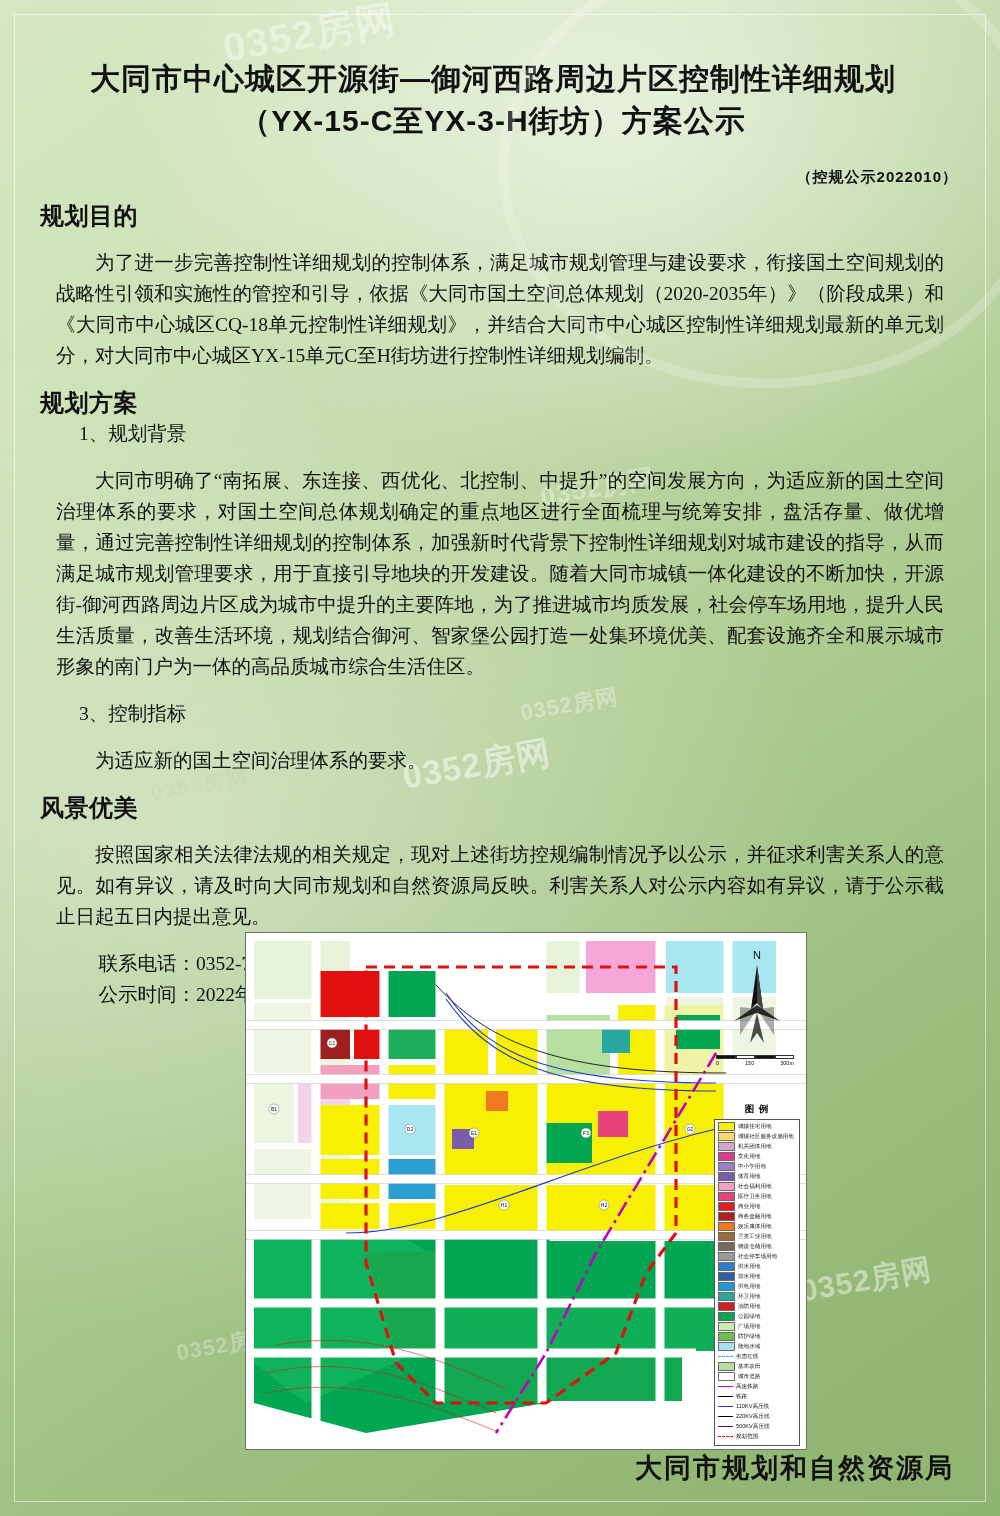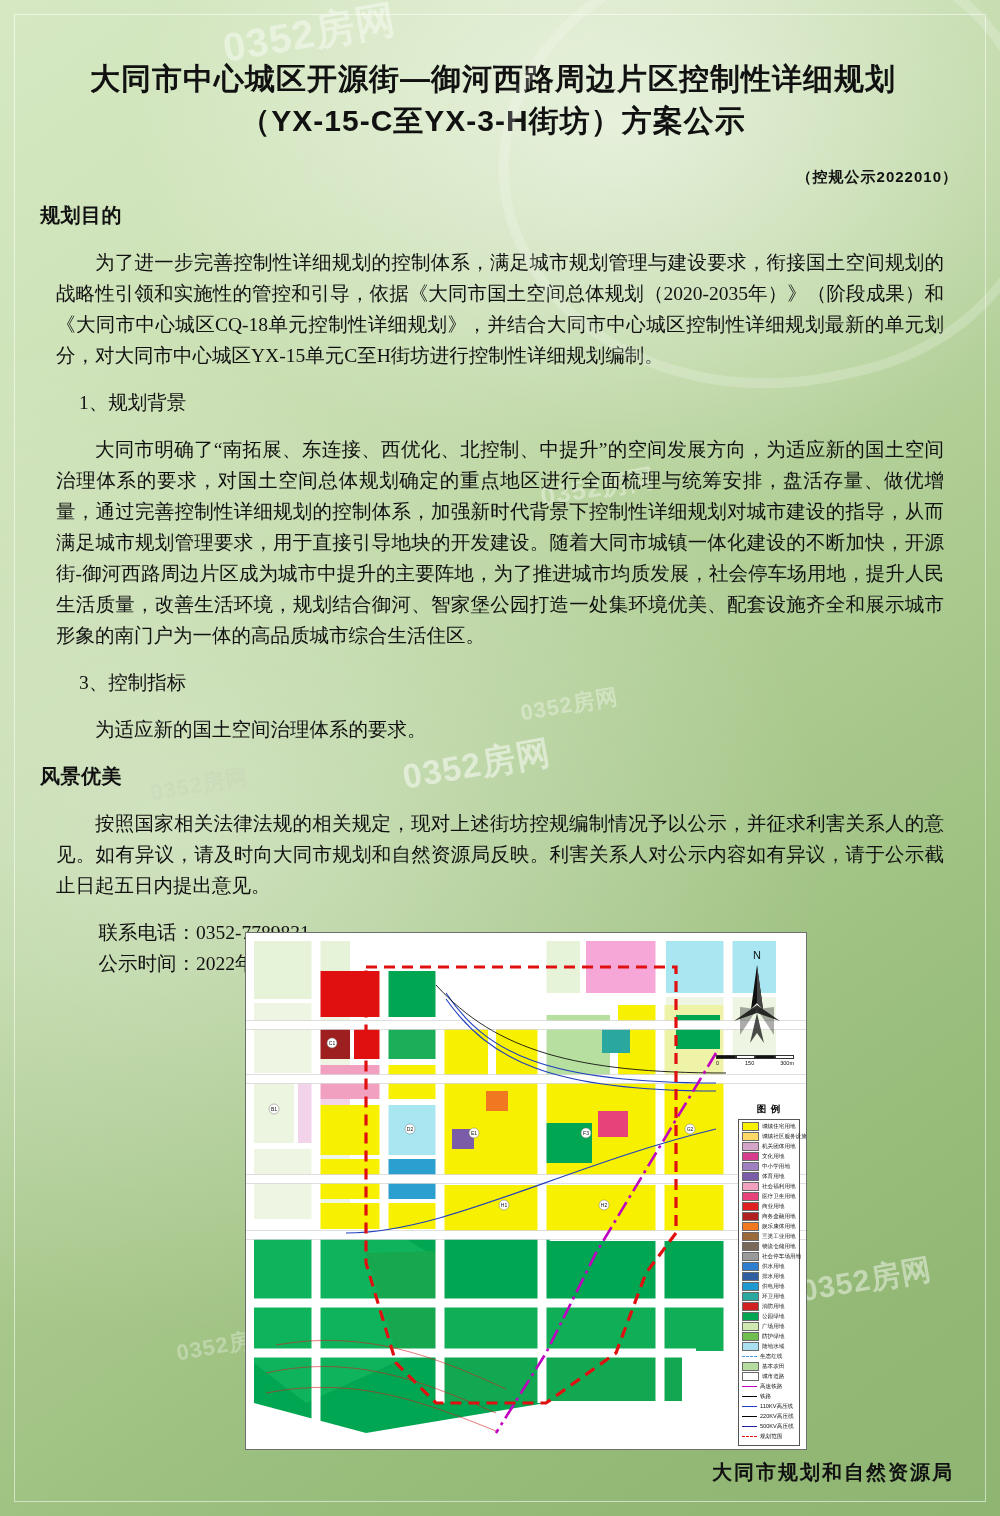--- a/index.html
+++ b/index.html
@@ -93,21 +93,21 @@
     position: absolute;
     left: 40px; top: 198px;
     width: 920px;
     font-size: 19.5px;
     line-height: 31px;
     color: #111;
   }
   .h-sec {
     font-family: "Liberation Sans", sans-serif;
     font-weight: bold;
-    font-size: 20px;
+    font-size: 24px;
     margin: 2px 0 0 0;
     letter-spacing: 0.5px;
   }
   .para {
     text-align: justify;
     text-justify: inter-ideograph;
     margin: 16px;
     text-indent: 2em;
   }
   .sub {
@@ -132,30 +132,30 @@
   .map-canvas {
     position: absolute;
     left: 0; top: 0;
     width: 560px; height: 516px;
   }
   .footer-org {
     position: absolute;
     right: 46px; bottom: 30px;
     font-family: "Liberation Sans", sans-serif;
     font-weight: bold;
-    font-size: 20px;
+    font-size: 27px;
     color: #111;
     letter-spacing: 2px;
   }
 
   
   .legend {
     position: absolute;
     right: 6px; top: 170px;
-    width: 62px;
+    width: 86px;
     font-family: "Liberation Sans", sans-serif;
   }
   .legend-title {
     font-size: 9.5px;
     font-weight: bold;
     text-align: center;
     margin-bottom: 3px;
     letter-spacing: 1px;
   }
   .legend-box {
@@ -216,20 +216,21 @@
   <div class="title-block">
     <div class="title-line">大同市中心城区开源街—御河西路周边片区控制性详细规划</div>
     <div class="title-line">（YX-15-C至YX-3-H街坊）方案公示</div>
   </div>
   <div class="doc-no">（控规公示2022010）</div>
 
   <div class="content">
     <div class="h-sec">规划目的</div>
     <p class="para">为了进一步完善控制性详细规划的控制体系，满足城市规划管理与建设要求，衔接国土空间规划的战略性引领和实施性的管控和引导，依据《大同市国土空间总体规划（2020-2035年）》（阶段成果）和《大同市中心城区CQ-18单元控制性详细规划》，并结合大同市中心城区控制性详细规划最新的单元划分，对大同市中心城区YX-15单元C至H街坊进行控制性详细规划编制。</p>
 
+    <div class="h-sec">规划方案</div>
 
     <p class="sub">1、规划背景</p>
     <p class="para">大同市明确了“南拓展、东连接、西优化、北控制、中提升”的空间发展方向，为适应新的国土空间治理体系的要求，对国土空间总体规划确定的重点地区进行全面梳理与统筹安排，盘活存量、做优增量，通过完善控制性详细规划的控制体系，加强新时代背景下控制性详细规划对城市建设的指导，从而满足城市规划管理要求，用于直接引导地块的开发建设。随着大同市城镇一体化建设的不断加快，开源街-御河西路周边片区成为城市中提升的主要阵地，为了推进城市均质发展，社会停车场用地，提升人民生活质量，改善生活环境，规划结合御河、智家堡公园打造一处集环境优美、配套设施齐全和展示城市形象的南门户为一体的高品质城市综合生活住区。</p>
 
 
     <p class="sub">3、控制指标</p>
     <p class="para">为适应新的国土空间治理体系的要求。</p>
 
     <div class="h-sec">风景优美</div>
     <p class="para">按照国家相关法律法规的相关规定，现对上述街坊控规编制情况予以公示，并征求利害关系人的意见。如有异议，请及时向大同市规划和自然资源局反映。利害关系人对公示内容如有异议，请于公示截止日起五日内提出意见。</p>

